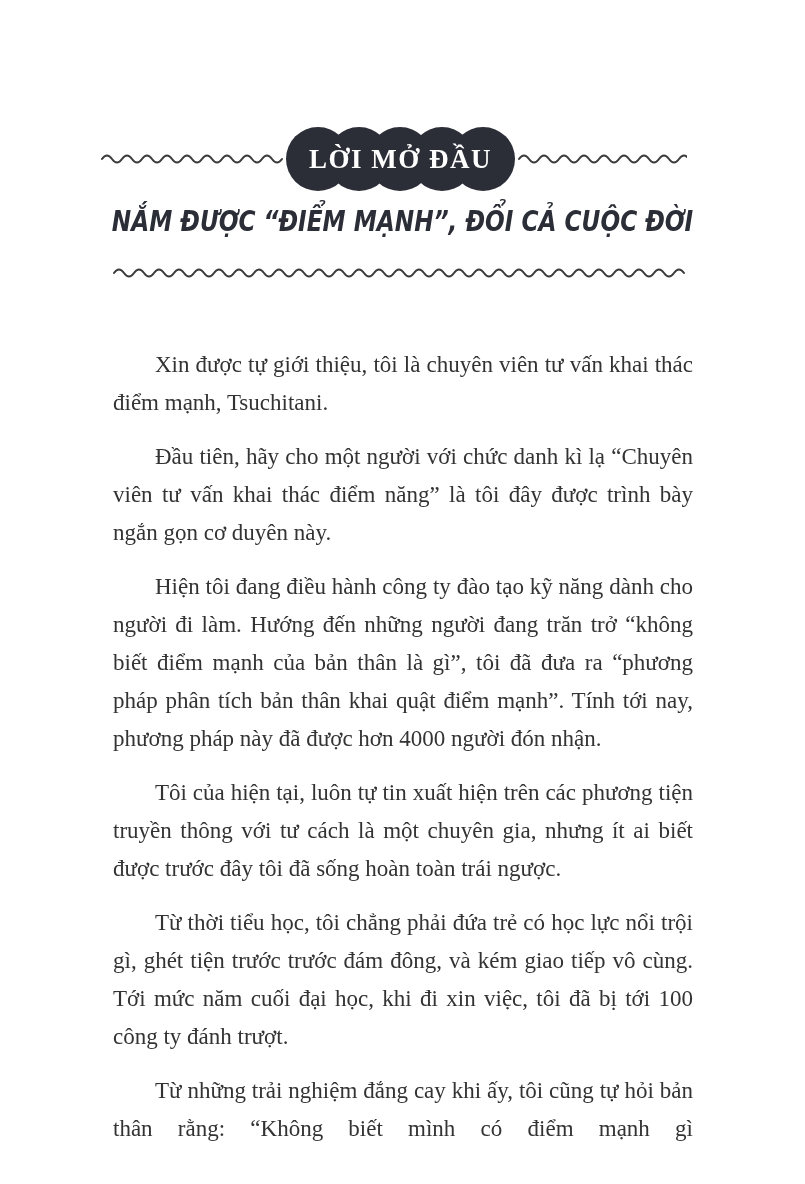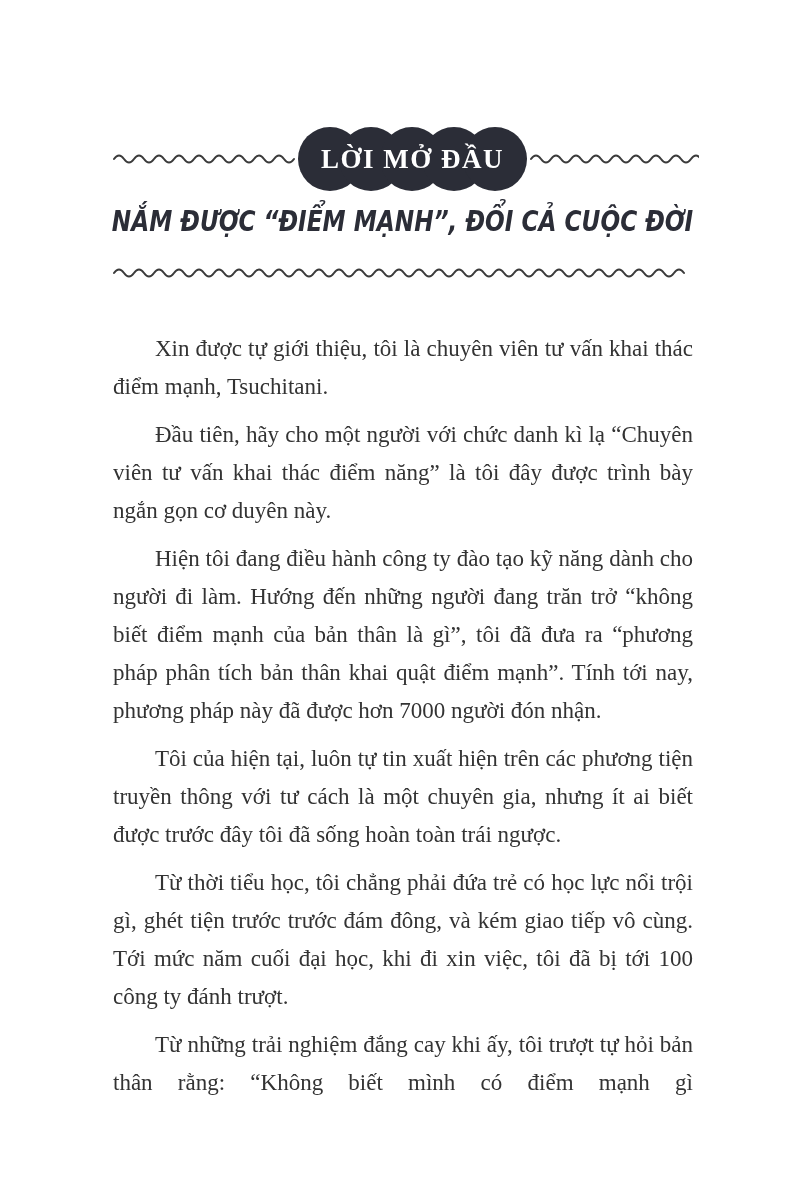--- a/index.html
+++ b/index.html
@@ -6,21 +6,21 @@
   .page {
     position:relative;
     width:805px; height:1184px;
     background:#ffffff;
     overflow:hidden;
     font-family:"Liberation Serif", serif;
   }
 
   
   .header-row {
-    position:absolute; top:126px; left:112px; width:580px; height:66px;
+    position:absolute; top:126px; left:100px; width:580px; height:66px;
     display:flex; align-items:center;
   }
   .wave { display:block; }
   .wave path { fill:none; stroke:#3b3b3b; stroke-width:2; stroke-linecap:round; }
   .wave-side { flex:0 0 auto; }
 
   .badge {
     position:relative; flex:0 0 auto;
     width:229px; height:64px; margin:0 2px;
   }
@@ -52,21 +52,21 @@
 
   
   .wave-full { position:absolute; top:266px; left:112px; }
 
   
   .body-text {
     position:absolute; top:330px; left:113px; width:580px;
     font-size:23px; line-height:38px; color:#333333;
     text-align:justify;
   }
-  .body-text p { margin:0 0 10px 0; text-indent:42px; }
+  .body-text p { margin:16px 0 10px 0; text-indent:42px; }
   .body-text p.continued { text-align-last:justify; }
 </style>
 </head>
 <body>
 
 <div class="page">
 
   <div class="header-row">
     <svg class="wave wave-side" width="184" height="14" viewBox="0 0 184 14" preserveAspectRatio="none">
       <path d="M2,7 q5,-7 10,0 t10,0 t10,0 t10,0 t10,0 t10,0 t10,0 t10,0 t10,0 t10,0 t10,0 t10,0 t10,0 t10,0 t10,0 t10,0 t10,0 t10,0"></path>
@@ -88,19 +88,19 @@
 
   <h1 class="subtitle">NẮM ĐƯỢC “ĐIỂM MẠNH”, ĐỔI CẢ CUỘC ĐỜI</h1>
 
   <svg class="wave wave-full" width="580" height="14" viewBox="0 0 580 14" preserveAspectRatio="none">
     <path d="M2,7 q5,-7 10,0 t10,0 t10,0 t10,0 t10,0 t10,0 t10,0 t10,0 t10,0 t10,0 t10,0 t10,0 t10,0 t10,0 t10,0 t10,0 t10,0 t10,0 t10,0 t10,0 t10,0 t10,0 t10,0 t10,0 t10,0 t10,0 t10,0 t10,0 t10,0 t10,0 t10,0 t10,0 t10,0 t10,0 t10,0 t10,0 t10,0 t10,0 t10,0 t10,0 t10,0 t10,0 t10,0 t10,0 t10,0 t10,0 t10,0 t10,0 t10,0 t10,0 t10,0 t10,0 t10,0 t10,0 t10,0 t10,0 t10,0"></path>
   </svg>
 
   <main class="body-text">
     <p>Xin được tự giới thiệu, tôi là chuyên viên tư vấn khai thác điểm mạnh, Tsuchitani.</p>
     <p>Đầu tiên, hãy cho một người với chức danh kì lạ “Chuyên viên tư vấn khai thác điểm năng” là tôi đây được trình bày ngắn gọn cơ duyên này.</p>
-    <p>Hiện tôi đang điều hành công ty đào tạo kỹ năng dành cho người đi làm. Hướng đến những người đang trăn trở “không biết điểm mạnh của bản thân là gì”, tôi đã đưa ra “phương pháp phân tích bản thân khai quật điểm mạnh”. Tính tới nay, phương pháp này đã được hơn 7000 người đón nhận.</p>
+    <p>Hiện tôi đang điều hành công ty đào tạo kỹ năng dành cho người đi làm. Hướng đến những người đang trăn trở “không biết điểm mạnh của bản thân là gì”, tôi đã đưa ra “phương pháp phân tích bản thân khai quật điểm mạnh”. Tính tới nay, phương pháp này đã được hơn 4000 người đón nhận.</p>
     <p>Tôi của hiện tại, luôn tự tin xuất hiện trên các phương tiện truyền thông với tư cách là một chuyên gia, nhưng ít ai biết được trước đây tôi đã sống hoàn toàn trái ngược.</p>
     <p>Từ thời tiểu học, tôi chẳng phải đứa trẻ có học lực nổi trội gì, ghét tiện trước trước đám đông, và kém giao tiếp vô cùng. Tới mức năm cuối đại học, khi đi xin việc, tôi đã bị tới 100 công ty đánh trượt.</p>
-    <p class="continued">Từ những trải nghiệm đắng cay khi ấy, tôi trượt tự hỏi bản thân rằng: “Không biết mình có điểm mạnh gì</p>
+    <p class="continued">Từ những trải nghiệm đắng cay khi ấy, tôi cũng tự hỏi bản thân rằng: “Không biết mình có điểm mạnh gì</p>
   </main>
 
 </div>
 
 </body></html>

